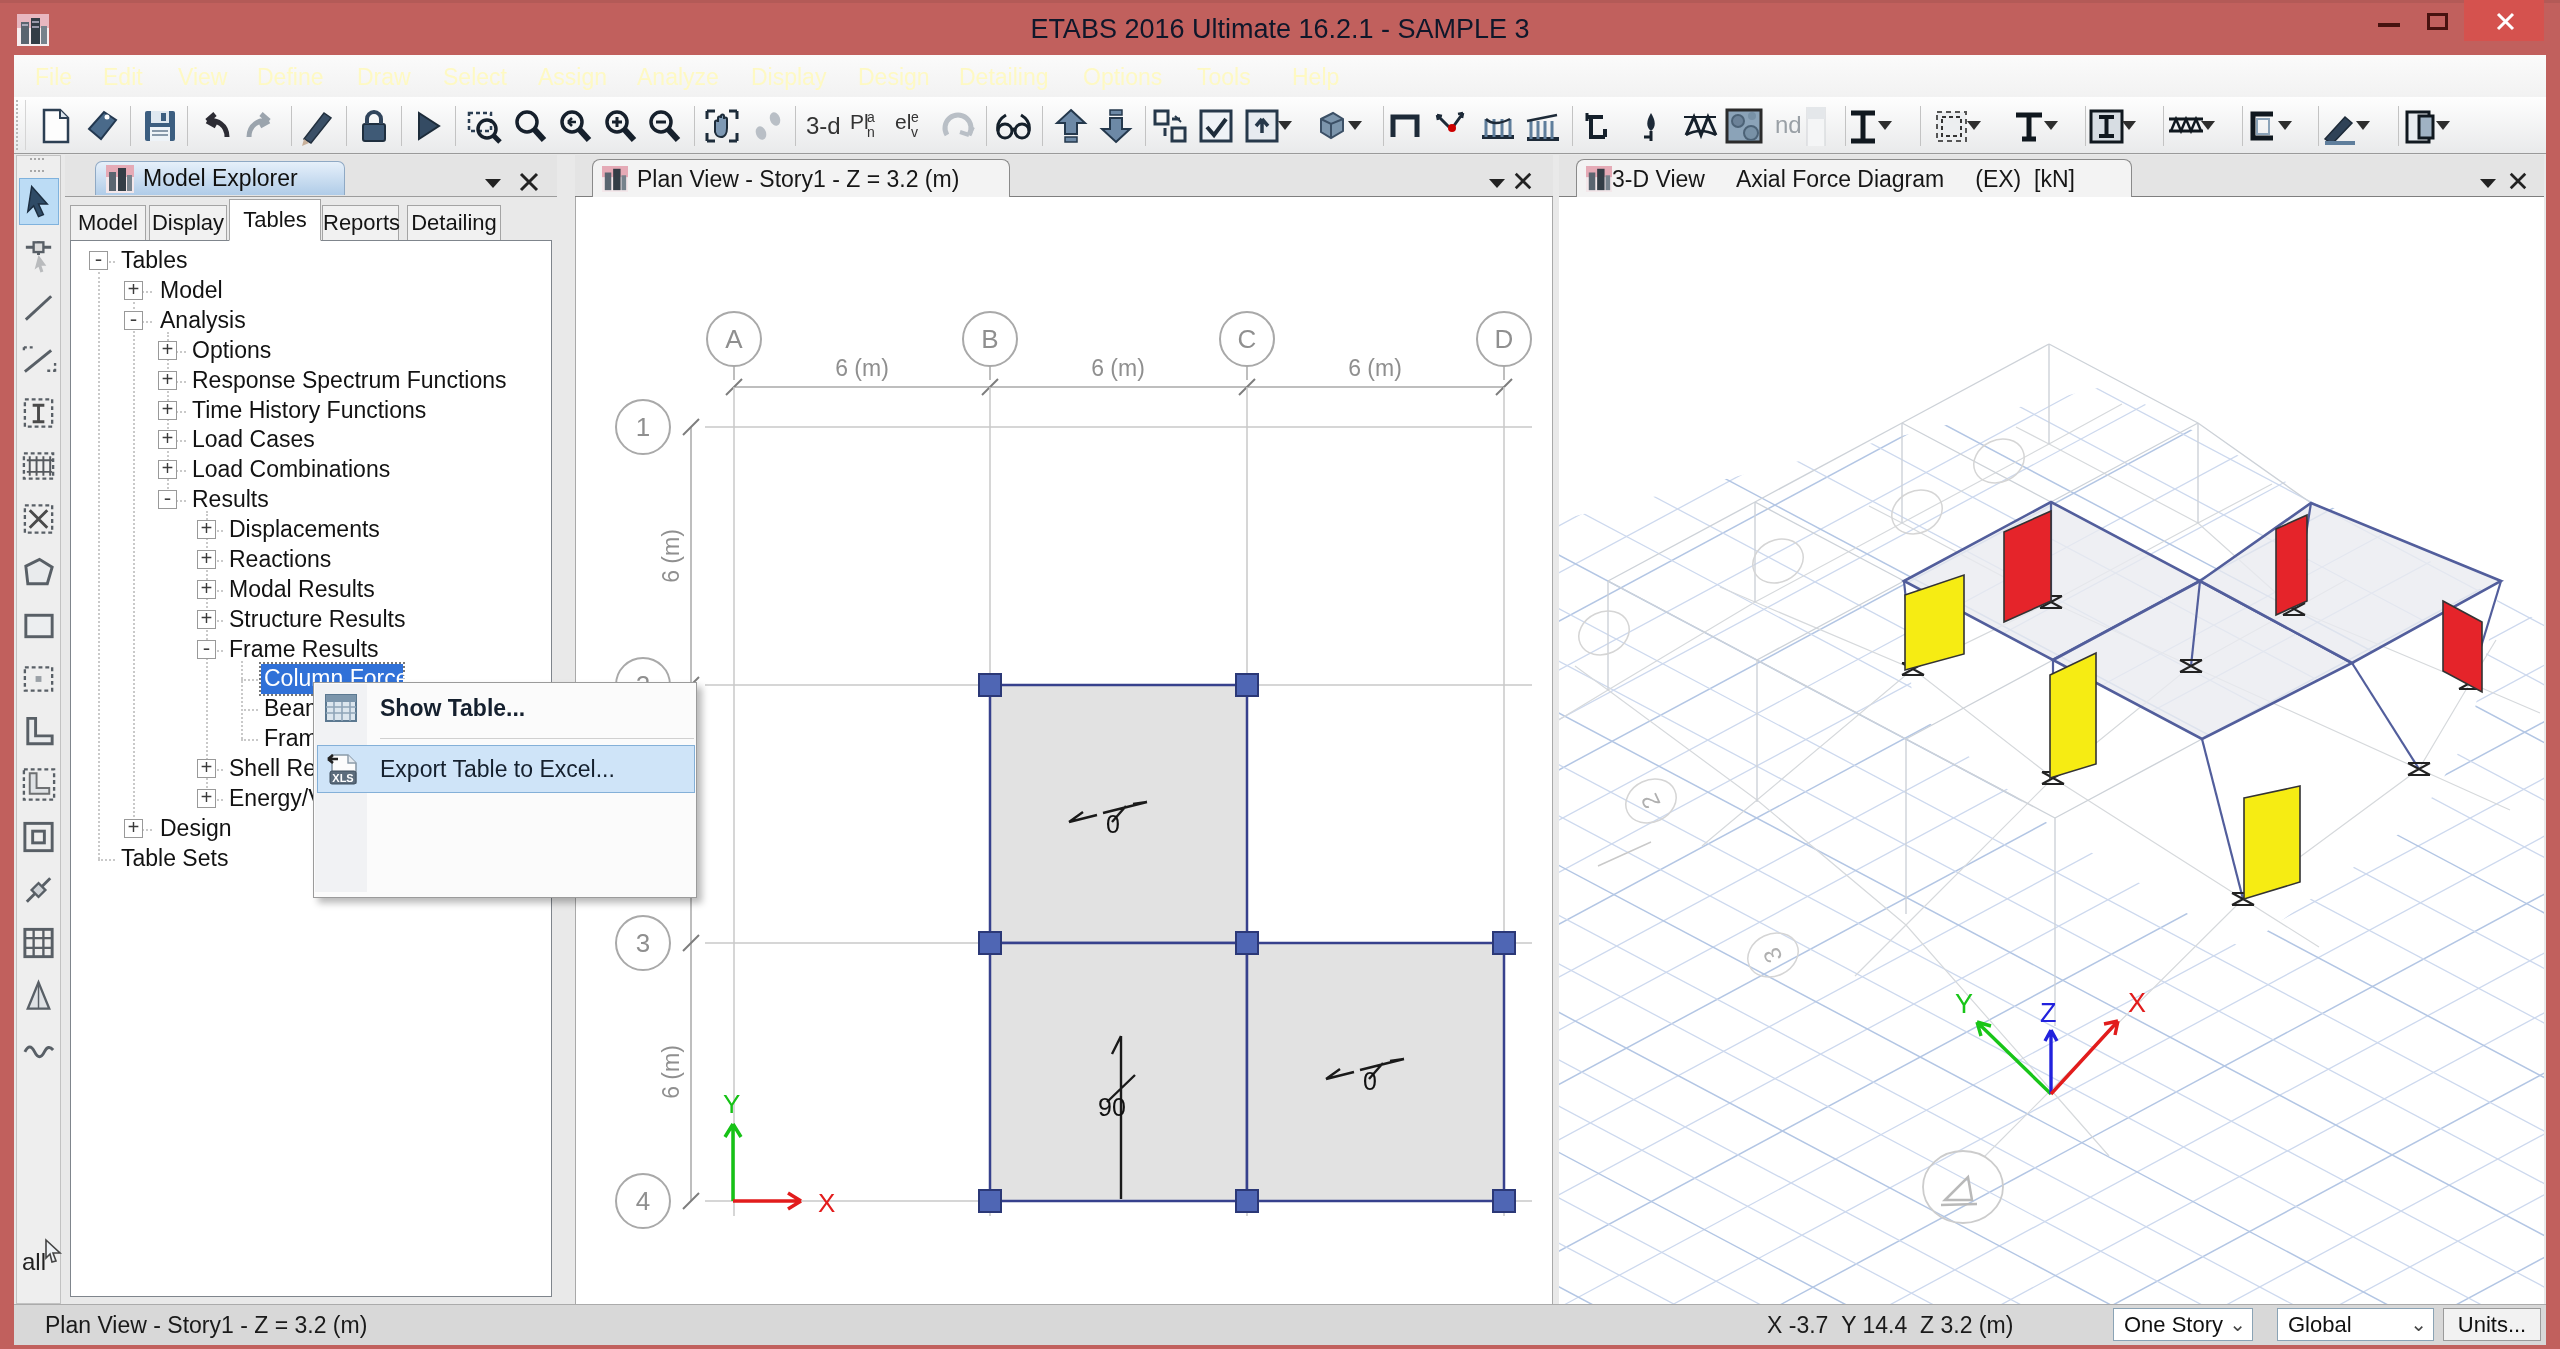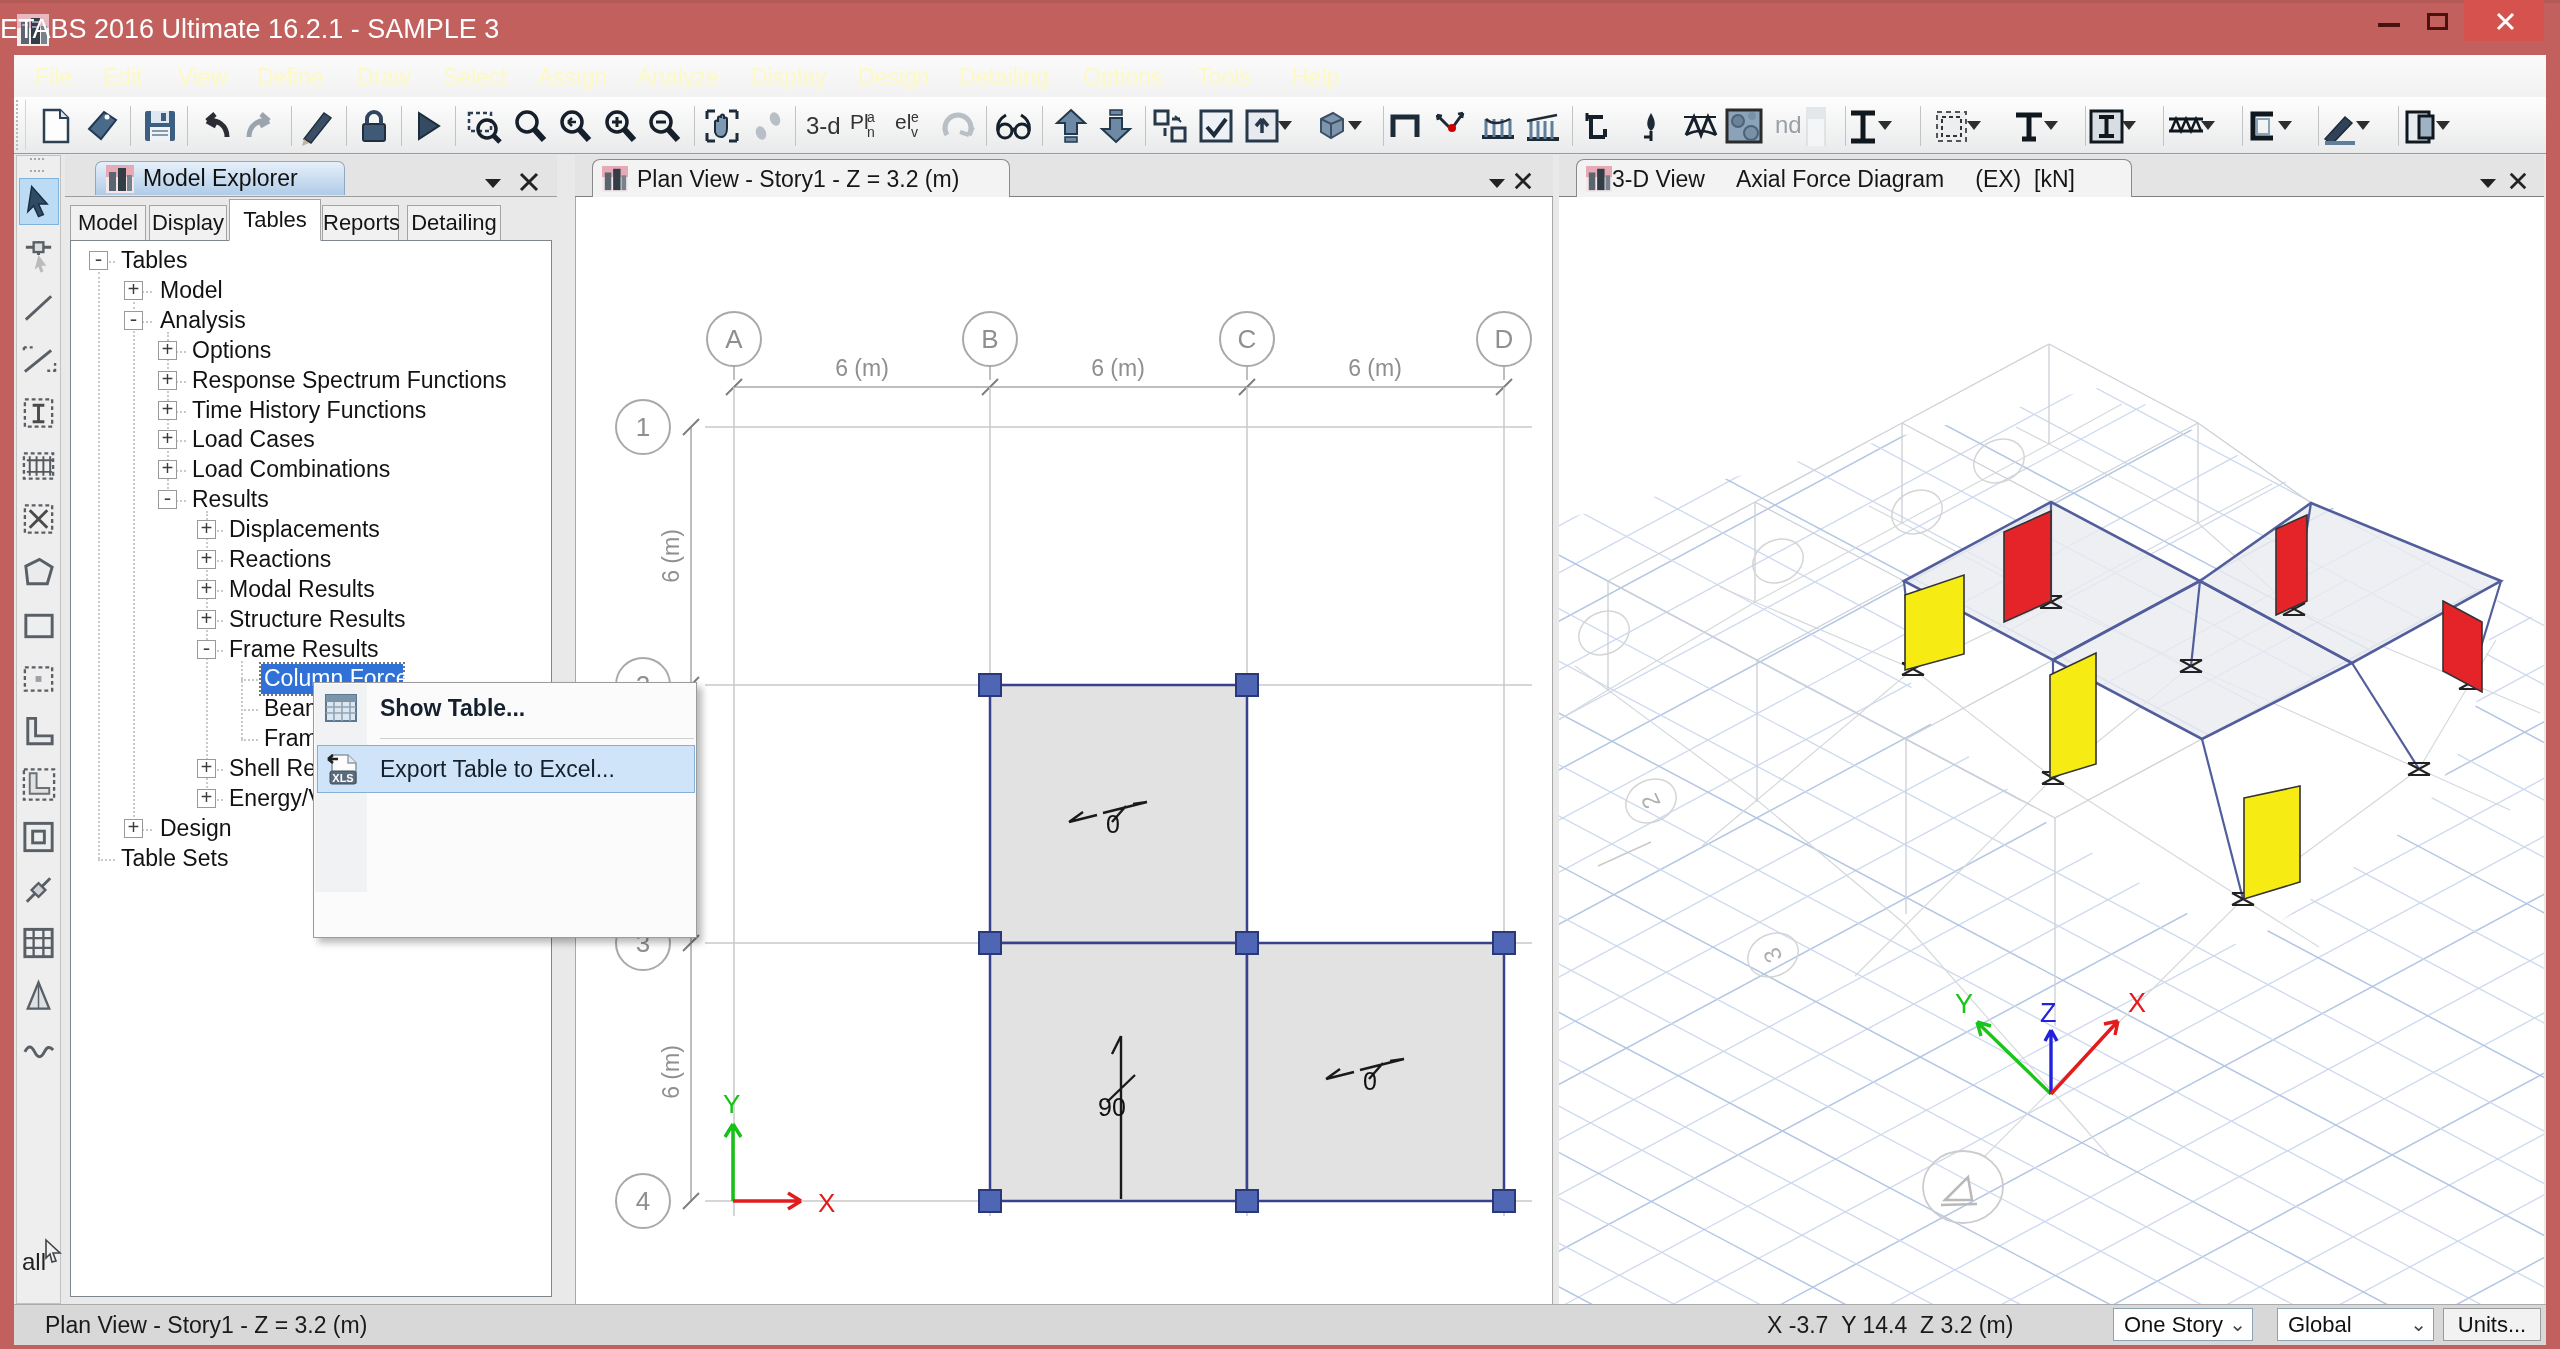--- a/index.html
+++ b/index.html
@@ -19,21 +19,21 @@
 <svg class="abs" style="left:17px;top:14px" width="32" height="32" viewBox="0 0 32 32">
 <rect width="32" height="32" fill="#f7eef0"></rect>
     <rect x="0" y="0" width="32" height="14" fill="#e8b7c0"></rect>
 <rect x="4" y="8" width="8" height="22" fill="#5a6570"></rect>
     <rect x="14" y="4" width="9" height="26" fill="#333d46"></rect>
 <rect x="24" y="12" width="6" height="18" fill="#76828c"></rect>
     <rect x="5" y="10" width="6" height="2" fill="#aab"></rect>
 <rect x="15" y="7" width="7" height="2" fill="#99a"></rect>
     <rect x="15" y="12" width="7" height="2" fill="#99a"></rect>
   </svg>
-<div class="abs" style="left:0;top:14px;width:2560px;font-size:27px;color:#ffffff">ETABS 2016 Ultimate 16.2.1 - SAMPLE 3</div>
+<div class="abs" style="left:0;top:14px;width:2560px;text-align:center;font-size:27px;color:#0f172a">ETABS 2016 Ultimate 16.2.1 - SAMPLE 3</div>
 <div class="abs" style="left:2464px;top:0;width:80px;height:41px;background:#d5524e"></div>
 <div class="abs" style="left:2378px;top:23px;width:22px;height:4px;background:#47120f"></div>
 <div class="abs" style="left:2427px;top:13px;width:21px;height:17px;border:3px solid #47120f"></div>
 <svg class="abs" style="left:2496px;top:12px" width="19" height="19" viewBox="0 0 19 19">
 <path d="M2 2 L17 17 M17 2 L2 17" stroke="#fff" stroke-width="3"></path>
   </svg>
 <div class="abs" style="left:14px;top:55px;width:2532px;height:42px;background:linear-gradient(#fbfbfb,#f2f2f2)"></div>
 <div class="menuitem" style="left:35px">File</div>
 <div class="menuitem" style="left:103px">Edit</div>
 <div class="menuitem" style="left:178px">View</div>
@@ -784,21 +784,21 @@
     <path d="M1945 1200 L1968 1177 L1972 1200 Z M1941 1205 l36 -1" fill="none" stroke="#b9b9b9" stroke-width="2.5"></path>
     <g stroke-width="3.4" fill="none">
       <path d="M2051 1094 L1977 1022 M1977 1022 l4 14 M1977 1022 l14 4" stroke="#18c518"></path>
       <path d="M2051 1094 V1030 M2051 1030 l-6 11 M2051 1030 l6 11" stroke="#2222dd"></path>
       <path d="M2051 1094 L2118 1021 M2118 1021 l-14 3 M2118 1021 l-3 14" stroke="#e21c1c"></path>
     </g>
     <text x="1955" y="1013" font-size="27" fill="#18c518">Y</text>
     <text x="2040" y="1022" font-size="27" fill="#2222dd">Z</text>
     <text x="2128" y="1012" font-size="27" fill="#e21c1c">X</text>
   </svg>
-<div class="abs" style="left:313px;top:682px;width:384px;height:256px;background:#fbfbfb;border:1px solid #9b9b9b;box-shadow:5px 5px 7px rgba(0,0,0,0.28);z-index:10">
+<div class="abs" style="left:313px;top:682px;width:384px;height:216px;background:#fbfbfb;border:1px solid #9b9b9b;box-shadow:5px 5px 7px rgba(0,0,0,0.28);z-index:10">
     <div class="abs" style="left:1px;top:1px;width:52px;height:208px;background:#f1f2f4"></div>
     <div class="ctxitem" style="top:2px">
       <svg style="margin-left:8px" width="34" height="34" viewBox="0 0 34 34">
         <rect x="2" y="4" width="30" height="26" fill="#e8eef4" stroke="#5b7displaced90" stroke-width="0"></rect>
         <rect x="2" y="4" width="30" height="26" fill="#dce6ee" stroke="#5b7890" stroke-width="2"></rect>
         <rect x="2" y="4" width="30" height="7" fill="#7b95ab"></rect>
         <path d="M2 16 h30 M2 22 h30 M10 11 v19 M18 11 v19 M26 11 v19" stroke="#8fa5b8" stroke-width="1.6"></path>
       </svg>
       <span style="margin-left:22px;font-weight:bold">Show Table...</span>
     </div>

